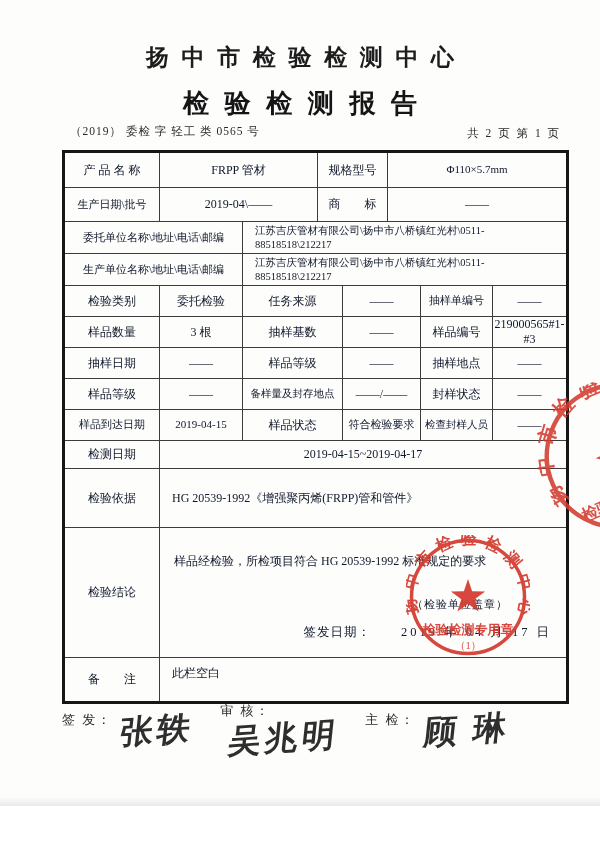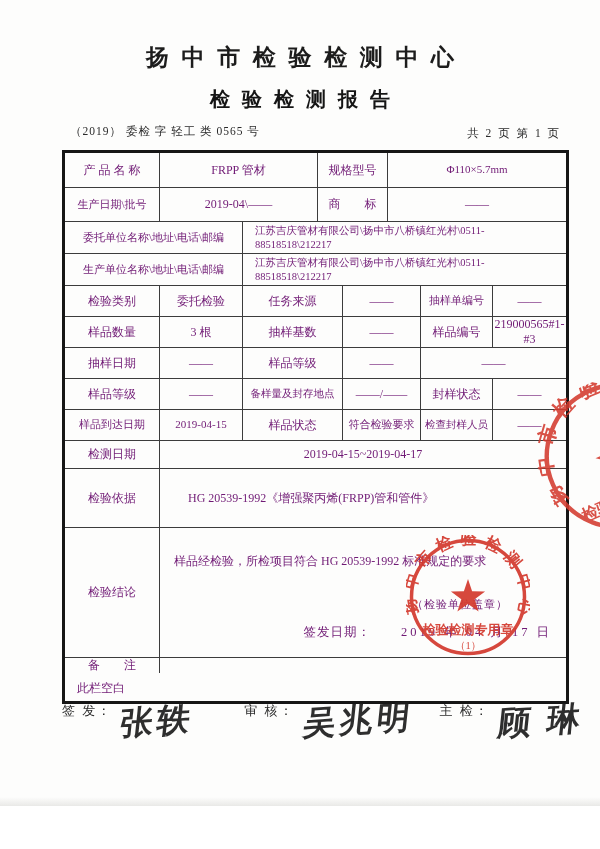--- a/index.html
+++ b/index.html
@@ -9,44 +9,44 @@
     font-family:"Liberation Serif","DejaVu Serif",serif;color:#232323;
   }
   .page::after{content:"";position:absolute;left:0;bottom:0;width:100%;height:9px;
     background:linear-gradient(#fdfdfc,#e9e9e7);}
   .org-name{
     position:absolute;top:42px;left:0;width:100%;text-align:center;
     font-size:23px;font-weight:bold;letter-spacing:0.55em;text-indent:0.55em;color:#1c1c1c;
   }
   .doc-title{
     position:absolute;top:86px;left:0;width:100%;text-align:center;
-    font-size:20px;font-weight:bold;letter-spacing:0.6em;text-indent:0.6em;color:#151515;
+    font-size:26px;font-weight:bold;letter-spacing:0.6em;text-indent:0.6em;color:#151515;
   }
   .ref-row{position:absolute;top:124px;left:62px;width:501px;font-size:11.5px;color:#2a2a2a;}
   .ref-no{position:absolute;left:8px;top:0;letter-spacing:1px;}
   .page-info{position:absolute;right:2px;top:2px;letter-spacing:2px;}
 
   .form{
     position:absolute;left:62px;top:150px;width:501px;
     border:3px solid #161616;background:transparent;
   }
   .row{display:flex;border-bottom:1px solid #3c3c3c;}
-  .row:last-child{border-bottom:none;flex-direction:column;}
+  .row:last-child{border-bottom:none;}
   .cell{
     border-right:1px solid #3c3c3c;box-sizing:border-box;flex:none;
     display:flex;align-items:center;justify-content:center;text-align:center;
-    font-size:12px;line-height:1.25;color:#701a75;overflow:hidden;
+    font-size:12px;line-height:1.25;color:#0f172a;overflow:hidden;
   }
   .cell:last-child{border-right:none;flex:1;}
   .left{justify-content:flex-start;text-align:left;padding-left:12px;padding-right:6px;}
   .f11{font-size:11px;} .f105{font-size:10.5px;} .f9{font-size:12px;letter-spacing:0;}
   .c95{width:95px;} .c83{width:83px;} .c100{width:100px;} .c78{width:78px;}
   .c72{width:72px;} .c158{width:158px;} .c70{width:70px;} .c178{width:178px;}
   .h34{height:34px;} .h33{height:33px;justify-content:flex-end;} .h31{height:31px;} .h30{height:30px;}
-  .h27{height:27px;} .h58{height:58px;gap:16px;} .h129{height:129px;} .h43{height:43px;}
+  .h27{height:27px;} .h58{height:58px;} .h129{height:129px;} .h43{height:43px;}
 
   .conclusion-cell{display:block;position:relative;text-align:left;}
   .conclusion-text{padding:26px 14px 0 14px;font-size:12px;}
   .seal-note{position:absolute;top:70px;right:58px;font-size:11px;letter-spacing:1px;}
   .issue-line{position:absolute;bottom:16px;right:14px;font-size:12.5px;letter-spacing:1px;}
   .issue-date{margin-left:30px;letter-spacing:3px;}
 
   .signature-row{position:absolute;left:62px;top:702px;width:512px;display:flex;align-items:center;}
   .sig-group{display:flex;align-items:flex-start;}
   .sig-label{font-size:13px;letter-spacing:2px;color:#2a2a2a;white-space:nowrap;}
@@ -114,20 +114,21 @@
       <div class="cell c78">——</div>
       <div class="cell c72">样品编号</div>
       <div class="cell f9">219000565#1-#3</div>
     </div>
 
     <div class="row h30">
       <div class="cell c95">抽样日期</div>
       <div class="cell c83">——</div>
       <div class="cell c100">样品等级</div>
       <div class="cell c78">——</div>
+      <div class="cell c72">抽样地点</div>
       <div class="cell">——</div>
     </div>
 
     <div class="row h30">
       <div class="cell c95">样品等级</div>
       <div class="cell c83">——</div>
       <div class="cell c100 f105">备样量及封存地点</div>
       <div class="cell c78">——/——</div>
       <div class="cell c72">封样状态</div>
       <div class="cell">——</div>
@@ -168,21 +169,21 @@
       <div class="cell left" style="align-items:flex-start;padding-top:8px;">此栏空白</div>
     </div>
 
   </div>
 
   <div class="signature-row">
     <div class="sig-group">
       <span class="sig-label">签 发：</span>
       <span class="sig-name">张轶</span>
     </div>
-    <div class="sig-group" style="margin-left:44px;">
+    <div class="sig-group" style="margin-left:20px;flex-direction:column;">
       <span class="sig-label">审 核：</span>
       <span class="sig-name">吴兆明</span>
     </div>
     <div class="sig-group" style="margin-left:20px;">
       <span class="sig-label">主 检：</span>
       <span class="sig-name">顾 琳</span>
     </div>
   </div>
 
   <svg class="stamp stamp-main" viewBox="0 0 124 124" xmlns="http://www.w3.org/2000/svg">

